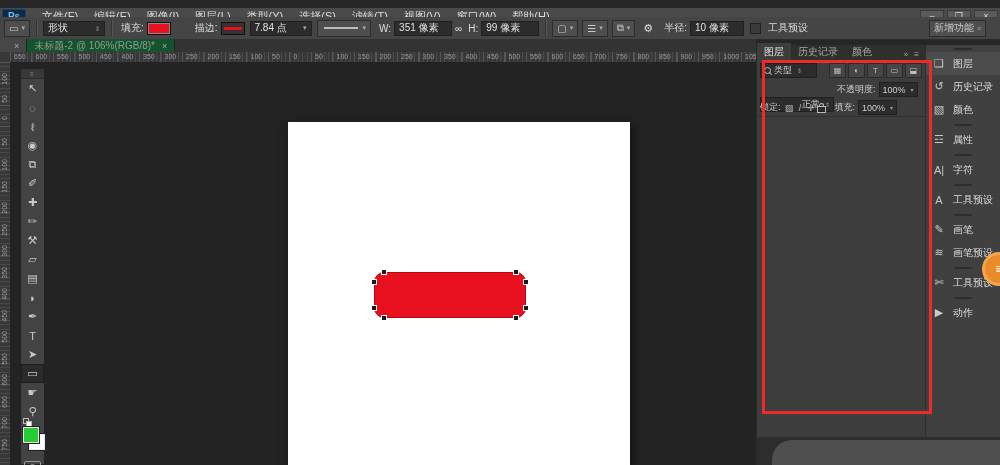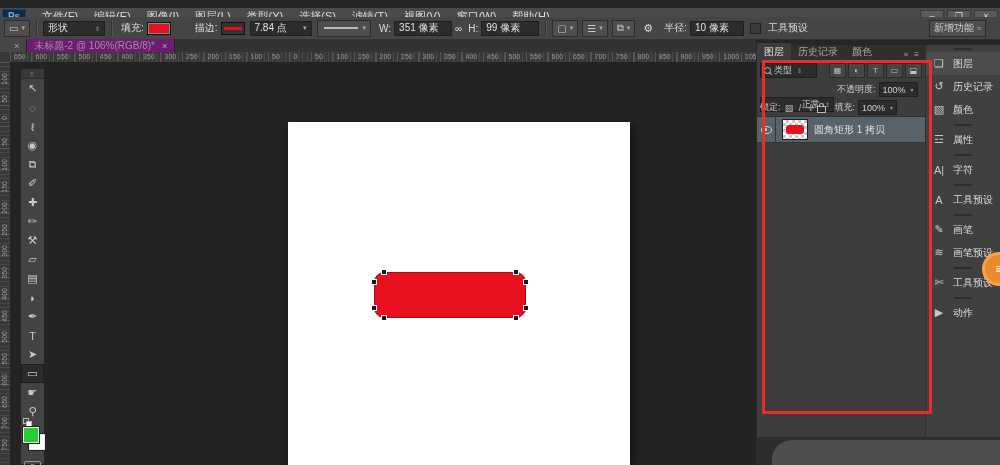--- a/index.html
+++ b/index.html
@@ -31,21 +31,21 @@
   #stroke-swatch{width:22px;height:11px;border:1px solid #111;background:#333;position:relative;}
   #stroke-swatch::after{content:'';position:absolute;left:2px;right:2px;top:4px;height:3px;background:#e8101e;}
   .stroke-line{width:34px;height:2px;background:#bbb;margin:0 2px;}
   .checkbox{width:9px;height:9px;border:1px solid #222;background:#3a3a3a;margin:0 4px 0 6px;}
   #new-features{margin-left:auto;margin-right:14px;}
 
   
   #tabbar{left:0;top:39px;width:756px;height:14px;background:#333;display:flex;font-size:10px;}
   .tab{height:100%;display:flex;align-items:center;padding:0 7px;background:#474747;color:#e0e0e0;
        border-right:1px solid #222;}
-  .tab.inactive{background:#701a75;color:#969696;justify-content:flex-end;}
+  .tab.inactive{background:#14532d;color:#969696;justify-content:flex-end;}
   .tab .close{margin-left:7px;color:#aaa;font-size:9px;}
 
   
   #ruler-corner{left:0;top:52px;width:10px;height:10px;background:#383838;border-right:1px solid #2a2a2a;border-bottom:1px solid #2a2a2a;}
   #hruler{left:10px;top:52px;width:746px;height:10px;background:#383838;border-bottom:1px solid #2a2a2a;
           overflow:hidden;font-size:7px;color:#999;
           background-image:repeating-linear-gradient(90deg,#555 0 1px,transparent 1px 21.5px),
                            repeating-linear-gradient(90deg,#484848 0 1px,transparent 1px 4.3px);}
   #vruler{left:0;top:62px;width:10px;height:403px;background:#383838;border-right:1px solid #2a2a2a;
           overflow:hidden;font-size:7px;color:#999;
@@ -372,29 +372,20 @@
           <span class="lk">✛</span>
           <span class="css-lock"></span>
         </span>
       <span style="margin-left:6px;">填充:</span>
       <span class="p-select">
         <span>100%</span>
         <span class="updown">▾</span>
       </span>
     </div>
     <div id="layer-list">
-        <div class="layer-row selected">
-          <span class="eye-cell">
-            <span class="eye-i"></span>
-          </span>
-          <span class="thumb">
-            <span class="mini-shape"></span>
-          </span>
-          <span class="layer-name">圆角矩形 1 拷贝</span>
-        </div>
       </div>
   </div>
 
   <div id="dock" class="abs">
       <div class="grip"></div>
       <div class="dock-item active">
         <span class="dicon">❏</span>
         <span>图层</span>
       </div>
       <div class="dock-item">

